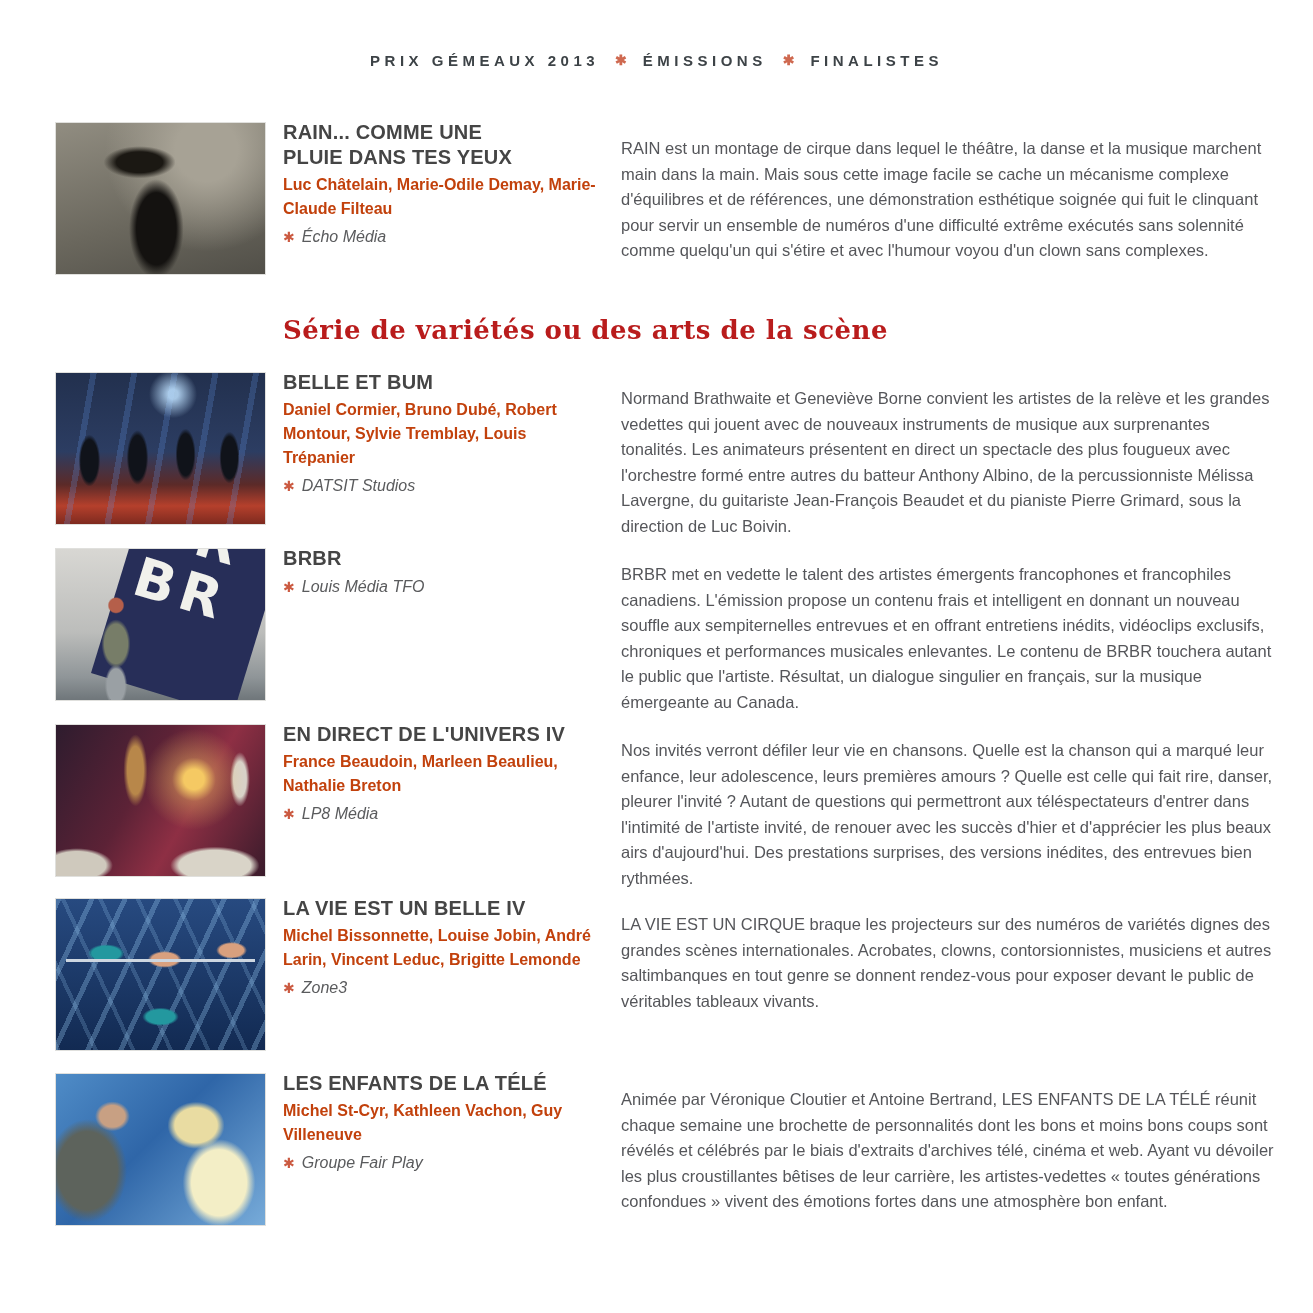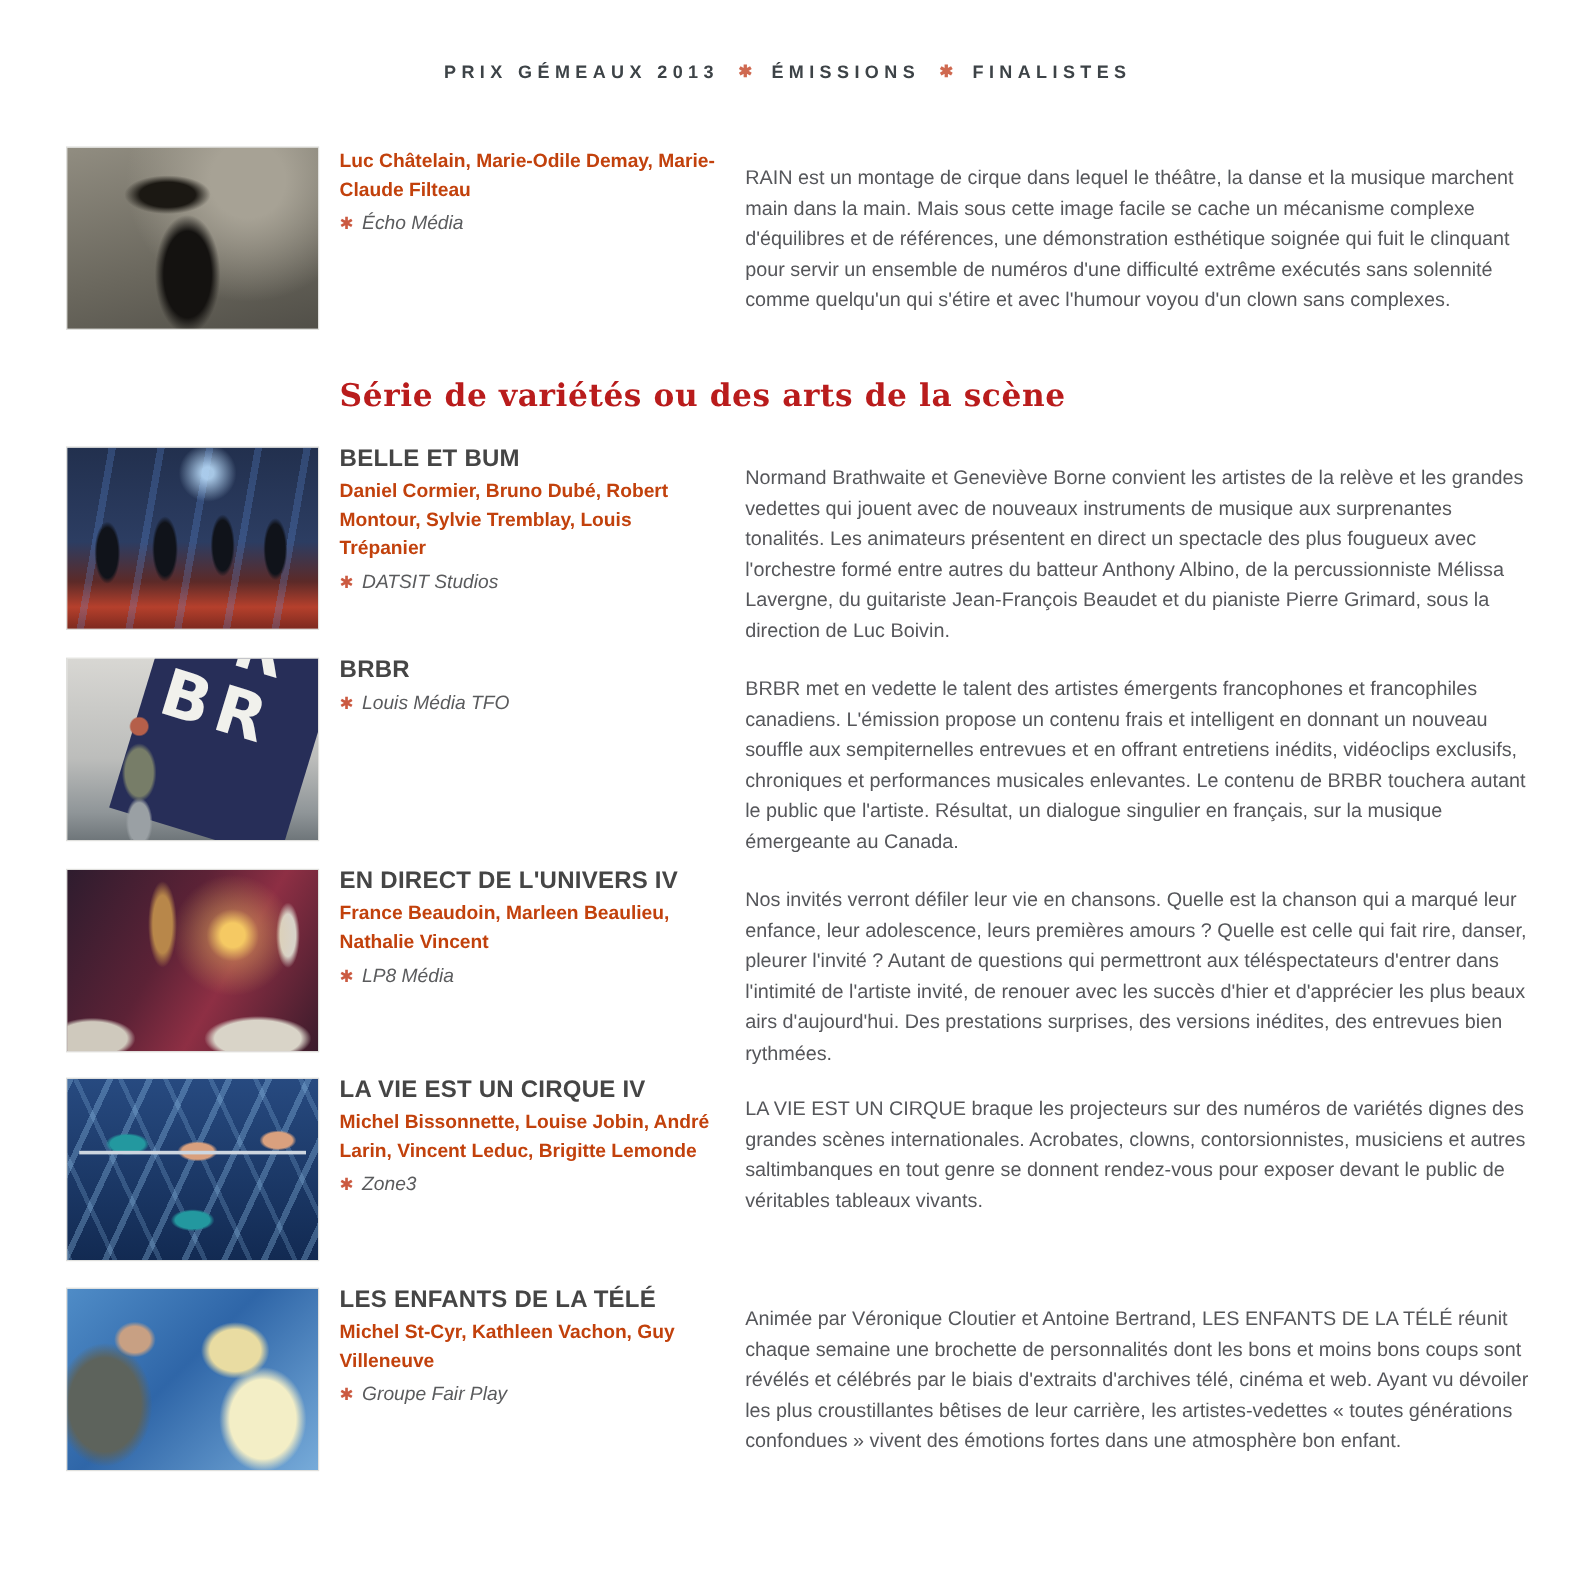--- a/index.html
+++ b/index.html
@@ -163,20 +163,21 @@
 
 <div class="page">
 
   <div class="runhead">
     <span>PRIX GÉMEAUX 2013</span><span class="sep">✱</span><span>ÉMISSIONS</span><span class="sep">✱</span><span>FINALISTES</span>
   </div>
 
   <section class="row" style="top:120px;">
     <div class="photo img-rain"></div>
     <div class="meta">
+      <h3 class="title title-narrow">RAIN... COMME UNE PLUIE DANS TES YEUX</h3>
       <p class="credits">Luc Châtelain, Marie-Odile Demay, Marie-Claude Filteau</p>
       <p class="producer"><span class="star">✱</span><span class="producer-name">Écho Média</span></p>
     </div>
     <p class="desc">RAIN est un montage de cirque dans lequel le théâtre, la danse et la musique marchent main dans la main. Mais sous cette image facile se cache un mécanisme complexe d'équilibres et de références, une démonstration esthétique soignée qui fuit le clinquant pour servir un ensemble de numéros d'une difficulté extrême exécutés sans solennité comme quelqu'un qui s'étire et avec l'humour voyou d'un clown sans complexes.</p>
   </section>
 
   <h2 class="section-heading">Série de variétés ou des arts de la scène</h2>
 
   <section class="row" style="top:370px;">
     <div class="photo img-belle"></div>
@@ -198,30 +199,30 @@
       <h3 class="title">BRBR</h3>
       <p class="producer"><span class="star">✱</span><span class="producer-name">Louis Média TFO</span></p>
     </div>
     <p class="desc">BRBR met en vedette le talent des artistes émergents francophones et francophiles canadiens. L'émission propose un contenu frais et intelligent en donnant un nouveau souffle aux sempiternelles entrevues et en offrant entretiens inédits, vidéoclips exclusifs, chroniques et performances musicales enlevantes. Le contenu de BRBR touchera autant le public que l'artiste. Résultat, un dialogue singulier en français, sur la musique émergeante au Canada.</p>
   </section>
 
   <section class="row" style="top:722px;">
     <div class="photo img-univers"></div>
     <div class="meta">
       <h3 class="title">EN DIRECT DE L'UNIVERS IV</h3>
-      <p class="credits">France Beaudoin, Marleen Beaulieu, Nathalie Vincent</p>
+      <p class="credits">France Beaudoin, Marleen Beaulieu, Nathalie Breton</p>
       <p class="producer"><span class="star">✱</span><span class="producer-name">LP8 Média</span></p>
     </div>
     <p class="desc">Nos invités verront défiler leur vie en chansons. Quelle est la chanson qui a marqué leur enfance, leur adolescence, leurs premières amours ? Quelle est celle qui fait rire, danser, pleurer l'invité ? Autant de questions qui permettront aux téléspectateurs d'entrer dans l'intimité de l'artiste invité, de renouer avec les succès d'hier et d'apprécier les plus beaux airs d'aujourd'hui. Des prestations surprises, des versions inédites, des entrevues bien rythmées.</p>
   </section>
 
   <section class="row" style="top:896px;">
     <div class="photo img-cirque"></div>
     <div class="meta">
-      <h3 class="title">LA VIE EST UN CIRQUE IV</h3>
+      <h3 class="title">LA VIE EST UN BELLE IV</h3>
       <p class="credits">Michel Bissonnette, Louise Jobin, André Larin, Vincent Leduc, Brigitte Lemonde</p>
       <p class="producer"><span class="star">✱</span><span class="producer-name">Zone3</span></p>
     </div>
     <p class="desc">LA VIE EST UN CIRQUE braque les projecteurs sur des numéros de variétés dignes des grandes scènes internationales. Acrobates, clowns, contorsionnistes, musiciens et autres saltimbanques en tout genre se donnent rendez-vous pour exposer devant le public de véritables tableaux vivants.</p>
   </section>
 
   <section class="row" style="top:1071px;">
     <div class="photo img-enfants"></div>
     <div class="meta">
       <h3 class="title">LES ENFANTS DE LA TÉLÉ</h3>

